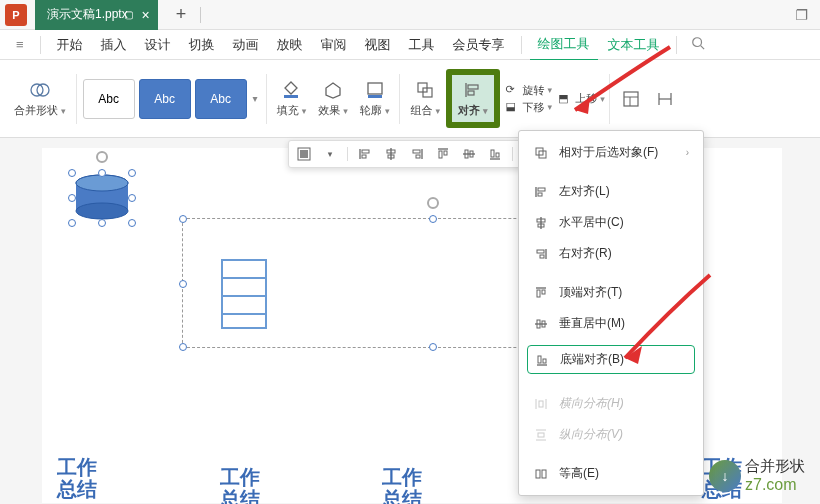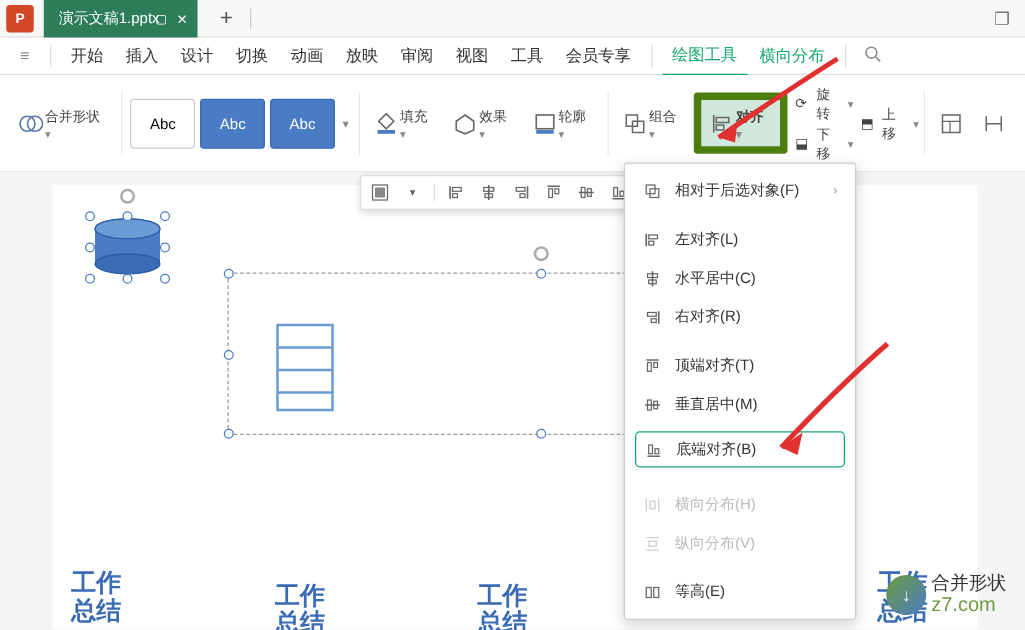--- a/index.html
+++ b/index.html
@@ -21,44 +21,44 @@
   .divider-v { width: 1px; height: 18px; background: #ddd; margin: 0 6px; }
 
   .ribbon { height: 78px; display: flex; align-items: center; padding: 6px 8px; border-bottom: 1px solid #ddd; background: #fff; position: relative; }
   .rb-icn-lg { width: 22px; height: 22px; display: inline-flex; align-items: center; justify-content: center; color: #666; }
   .rb-label { font-size: 11px; color: #444; margin-top: 2px; cursor: pointer; }
   .rb-caret { font-size: 9px; color: #888; }
   .rb-sep { width: 1px; height: 50px; background: #e5e5e5; margin: 0 4px; }
   .style-box { width: 52px; height: 40px; border: 1px solid #ccc; border-radius: 3px; display: flex; align-items: center; justify-content: center; font-size: 12px; cursor: pointer; margin: 0 2px; }
   .style-box.blue { background: #4a7bc5; border-color: #3a6bb5; color: #fff; }
   .align-active { background: #d0e8dc; border: 6px solid #4d7c0f; border-radius: 3px; padding: 2px 4px; font-weight: bold; }
-  .rb-btn { display: flex; flex-direction: row; align-items: center; padding: 4px 6px; cursor: pointer; }
+  .rb-btn { display: flex; flex-direction: column; align-items: center; padding: 4px 6px; cursor: pointer; }
   .rb-stack { display: flex; flex-direction: column; gap: 2px; }
   .rb-mini { display: flex; align-items: center; gap: 3px; font-size: 11px; color: #444; cursor: pointer; }
   .rb-mini-icn { width: 14px; height: 14px; display: inline-block; }
 
   .canvas-area { position: absolute; top: 138px; left: 0; right: 0; bottom: 0; background: #f5f5f5; }
   .slide { position: absolute; left: 42px; top: 10px; width: 740px; height: 355px; background: #fff; }
   
   .shape-blue { position: absolute; left: 30px; top: 25px; }
   .handle { width: 8px; height: 8px; background: #fff; border: 1px solid #4a7bc5; border-radius: 50%; position: absolute; }
   .rot { width: 12px; height: 12px; border: 2px solid #aaa; border-radius: 50%; position: absolute; background: #fff; }
   
   .sel-frame { position: absolute; border: 1px dashed #999; }
   
   .bookshelf { position: absolute; left: 178px; top: 110px; }
   
   .text-el { position: absolute; color: #3a6bb5; font-weight: bold; font-size: 20px; writing-mode: horizontal-tb; text-align: center; line-height: 1.1; }
   
   .floating-bar { position: absolute; top: 140px; left: 288px; background: #fff; border: 1px solid #ddd; box-shadow: 0 2px 6px rgba(0,0,0,0.15); border-radius: 3px; padding: 4px 6px; display: flex; gap: 8px; align-items: center; }
   .fb-icn { width: 18px; height: 18px; display: flex; align-items: center; justify-content: center; cursor: pointer; color: #666; }
 
-  .dropdown { position: absolute; top: 130px; left: 499px; width: 186px; background: #fff; border: 1px solid #ccc; box-shadow: 0 4px 12px rgba(0,0,0,0.18); border-radius: 3px; padding: 6px 0; z-index: 50; }
+  .dropdown { position: absolute; top: 130px; left: 518px; width: 186px; background: #fff; border: 1px solid #ccc; box-shadow: 0 4px 12px rgba(0,0,0,0.18); border-radius: 3px; padding: 6px 0; z-index: 50; }
   .dd-item { display: flex; align-items: center; padding: 7px 14px; font-size: 12px; color: #333; cursor: pointer; gap: 10px; }
-  .dd-item.disabled { color: #bbb; cursor: default; }
+  .dd-item.disabled { color: #bbb; cursor: default; font-style: italic; }
   .dd-item.highlighted { border: 1.5px solid #14a86b; border-radius: 4px; margin: 6px 8px; padding: 5px 6px; }
   .dd-icn { width: 16px; height: 16px; display: inline-flex; align-items: center; justify-content: center; }
   .dd-spacer { height: 8px; }
   .dd-chev { margin-left: auto; color: #999; font-size: 10px; }
 
   .arrow-red { position: absolute; pointer-events: none; z-index: 60; }
   
   .watermark { position: absolute; right: 15px; bottom: 10px; display: flex; align-items: center; gap: 4px; z-index: 40; }
   .wm-icn { width: 32px; height: 32px; background: linear-gradient(135deg,#6b9c3e,#4a7bc5); border-radius: 50%; display: flex; align-items: center; justify-content: center; color: #fff; font-weight: bold; font-size: 14px; }
   .wm-txt { font-size: 15px; color: #333; }
@@ -87,21 +87,21 @@
   <span class="menu-item">设计</span>
   <span class="menu-item">切换</span>
   <span class="menu-item">动画</span>
   <span class="menu-item">放映</span>
   <span class="menu-item">审阅</span>
   <span class="menu-item">视图</span>
   <span class="menu-item">工具</span>
   <span class="menu-item">会员专享</span>
   <div class="divider-v"></div>
   <span class="menu-item active1">绘图工具</span>
-  <span class="menu-item active2">横向分布</span>
+  <span class="menu-item active2">文本工具</span>
   <div class="divider-v"></div>
   <span class="search-icn">
     <svg width="14" height="14" viewBox="0 0 16 16">
         <circle cx="7" cy="7" r="5" fill="none" stroke="#888" stroke-width="1.4"></circle>
         <line x1="11" y1="11" x2="15" y2="15" stroke="#888" stroke-width="1.4"></line>
       </svg>
   </span>
 </div>
 
 <div class="ribbon">

